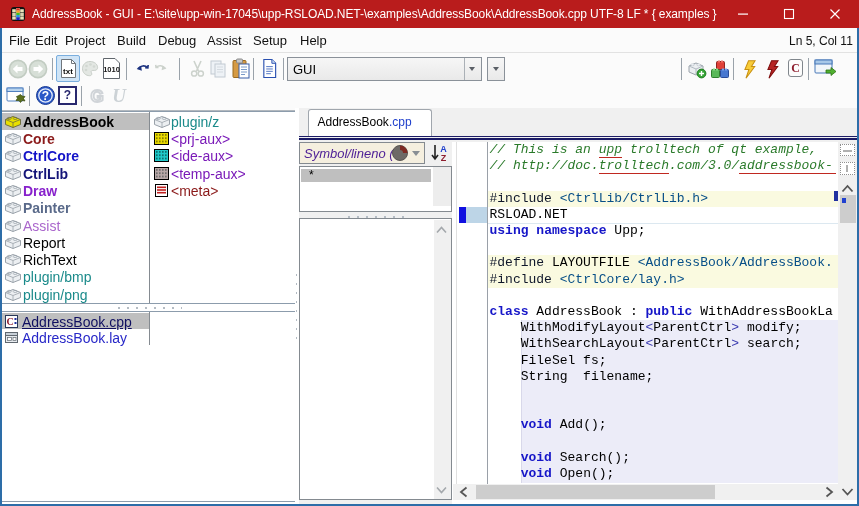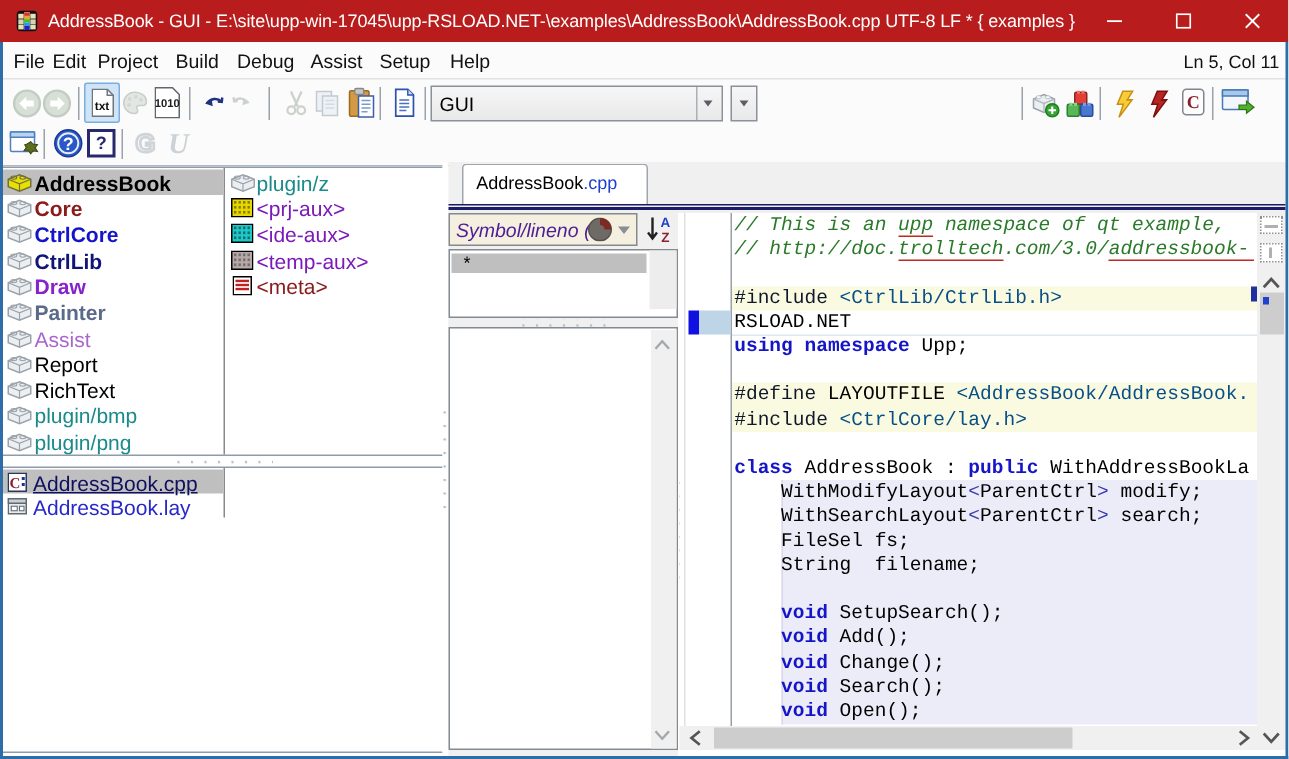--- a/index.html
+++ b/index.html
@@ -505,35 +505,33 @@
   </div>
 
   <div id="edtext" class="abs" style="left:487.5px;top:142px;width:350px;height:341.5px;background:#fff;overflow:hidden;">
 
     <div class="lbg" style="top:48.6px;background:#fafae0;"></div>
     <div class="lbg" style="top:113.4px;background:#fafae0;"></div>
     <div class="lbg" style="top:129.6px;background:#fafae0;"></div>
     <div class="abs" style="left:33px;top:178.2px;width:317px;height:163.3px;background:#ececf8;border-left:1px solid #d8d8ea;"></div>
     <div class="abs" style="left:0;top:80.9px;width:350px;height:1px;background:#dce8f0;"></div>
 
-    <div class="cl cm" style="top:0">// This is an upp namespace of qt example,</div>
+    <div class="cl cm" style="top:0">// This is an upp trolltech of qt example,</div>
     <div class="cl cm" style="top:16.2px">// http://doc.trolltech.com/3.0/addressbook-</div>
     <div class="cl" style="top:48.6px"><span class="pp">#include</span> <span class="inc">&lt;CtrlLib/CtrlLib.h&gt;</span></div>
     <div class="cl" style="top:64.8px">RSLOAD.NET</div>
     <div class="cl" style="top:81px"><span class="kw">using</span> <span class="kw">namespace</span> Upp;</div>
     <div class="cl" style="top:113.4px"><span class="pp">#define</span> LAYOUTFILE <span class="inc">&lt;AddressBook/AddressBook.</span></div>
     <div class="cl" style="top:162px"><span class="kw">class</span> AddressBook : <span class="kw">public</span> WithAddressBookLa</div>
     <div class="cl" style="top:129.6px"><span class="pp">#include</span> <span class="inc">&lt;CtrlCore/lay.h&gt;</span></div>
     <div class="cl" style="top:178.2px">    WithModifyLayout<span class="tm">&lt;</span>ParentCtrl<span class="tm">&gt;</span> modify;</div>
     <div class="cl" style="top:194.4px">    WithSearchLayout<span class="tm">&lt;</span>ParentCtrl<span class="tm">&gt;</span> search;</div>
     <div class="cl" style="top:210.6px">    FileSel fs;</div>
     <div class="cl" style="top:226.8px">    String  filename;</div>
-    <div class="cl" style="top:259.2px">    <span class="kw">void</span> SetupSearch();</div>
     <div class="cl" style="top:275.4px">    <span class="kw">void</span> Add();</div>
-    <div class="cl" style="top:291.6px">    <span class="kw">void</span> Change();</div>
     <div class="cl" style="top:307.8px">    <span class="kw">void</span> Search();</div>
     <div class="cl" style="top:324px">    <span class="kw">void</span> Open();</div>
     <div class="cl" style="top:340.2px">    <span class="kw">void</span> Save();</div>
 
     <div class="abs" style="left:111.2px;top:14.5px;width:23.4px;height:1.4px;background:#c02820;"></div>
     <div class="abs" style="left:111.2px;top:30.7px;width:70.2px;height:1.4px;background:#c02820;"></div>
     <div class="abs" style="left:251.6px;top:30.7px;width:97.4px;height:1.4px;background:#c02820;"></div>
 
     <div class="abs" style="left:346px;top:48.6px;width:4px;height:10px;background:#2030a0;"></div>
   </div>

